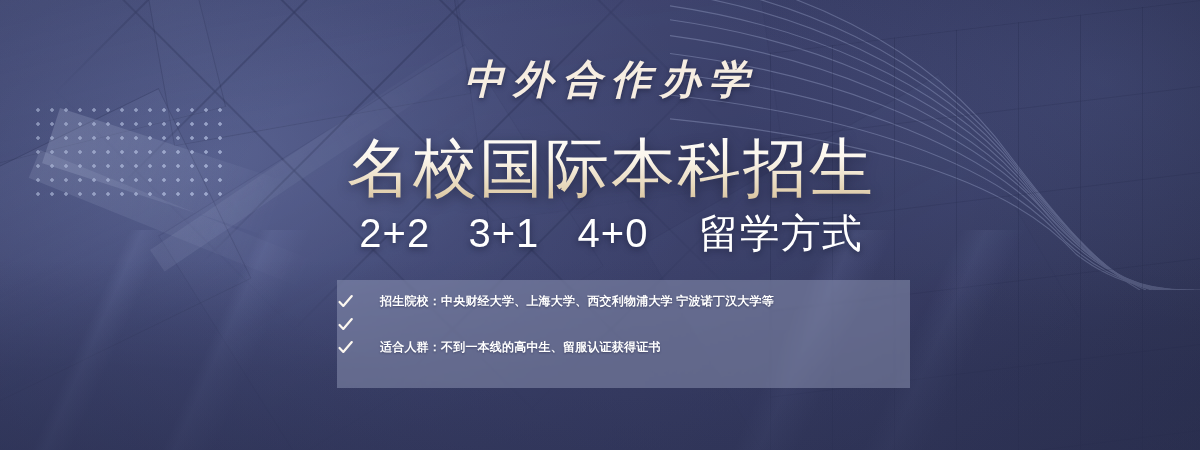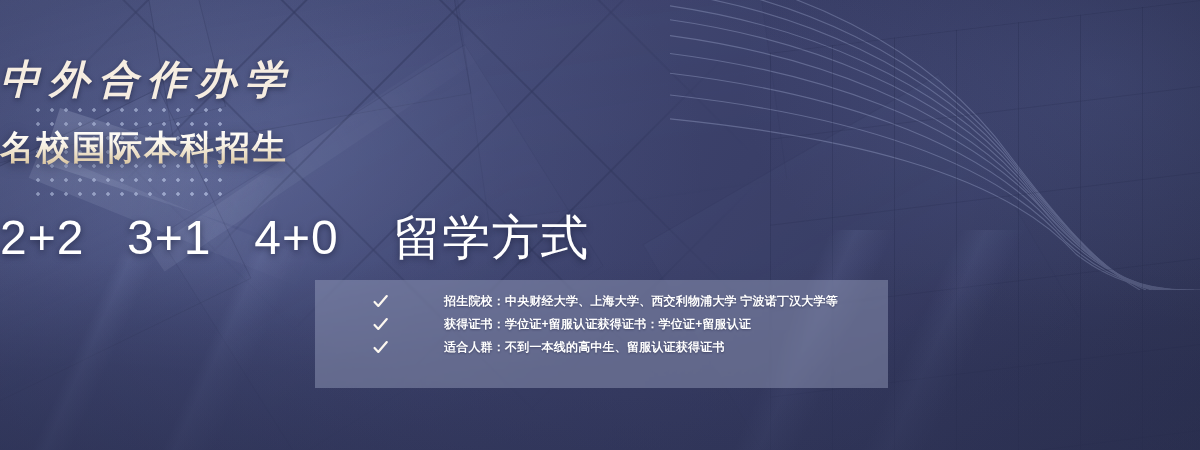--- a/index.html
+++ b/index.html
@@ -127,20 +127,22 @@
   .bg-vignette {
     position: absolute;
     inset: 0;
     background: radial-gradient(ellipse 820px 420px at 50% 46%, rgba(0,0,0,0) 44%, rgba(24,28,54,0.28) 100%);
   }
 
   
   .content {
     position: absolute;
     inset: 0;
+    text-align: center;
+    margin-left: 22px;
   }
 
   .title-brush {
     position: absolute;
     left: 0;
     right: 0;
     top: 52px;
     font-family: "Liberation Serif", "DejaVu Serif", serif;
     font-size: 40px;
     font-weight: 700;
@@ -148,37 +150,37 @@
     letter-spacing: 9px;
     color: #f6ede1;
     text-shadow: 0 2px 5px rgba(20,24,48,0.55);
   }
 
   .title-main {
     position: absolute;
     left: 0;
     right: 0;
     top: 125px;
-    font-size: 34px;
-    font-weight: 700;
+    font-size: 64px;
+    font-weight: 400;
     letter-spacing: 2px;
     background: linear-gradient(to bottom, #ffffff 0%, #fbf6ec 38%, #e6d6b8 72%, #cbb288 100%);
     -webkit-background-clip: text;
     background-clip: text;
     color: transparent;
     -webkit-text-fill-color: transparent;
     filter: drop-shadow(0 3px 6px rgba(16,20,44,0.6));
   }
 
   .title-sub {
     position: absolute;
     left: 0;
     right: 0;
     top: 206px;
-    font-size: 48px;
+    font-size: 40px;
     font-weight: 400;
     letter-spacing: 1px;
     color: #ffffff;
     text-shadow: 0 2px 6px rgba(16,20,44,0.55);
   }
   .title-sub .gap { display: inline-block; width: 14px; }
   .title-sub .gap-wide { display: inline-block; width: 26px; }
 
   
   .info-panel {
@@ -190,22 +192,20 @@
     background: rgba(168,174,206,0.40);
     backdrop-filter: blur(1px);
     box-sizing: border-box;
     padding: 10px 0 0 0;
   }
 
   .info-row {
     display: flex;
     align-items: center;
     height: 23px;
-    padding-left: 57px;
-    gap: 29px;
   }
   .check-icon {
     flex: 0 0 auto;
     width: 17px;
     height: 17px;
     margin-right: 26px;
     display: block;
     color: #fdf8f0;
   }
   .info-text {
@@ -284,21 +284,20 @@
           <path d="M3 10.6 L7.4 15.2 L17.4 3.6" fill="none" stroke="currentColor" stroke-width="2.6" stroke-linecap="round" stroke-linejoin="round"></path>
         </svg>
         <span class="info-text">招生院校：中央财经大学、上海大学、西交利物浦大学  宁波诺丁汉大学等</span>
       </div>
 
 
       <div class="info-row">
         <svg class="check-icon" viewBox="0 0 20 20" aria-hidden="true">
           <path d="M3 10.6 L7.4 15.2 L17.4 3.6" fill="none" stroke="currentColor" stroke-width="2.6" stroke-linecap="round" stroke-linejoin="round"></path>
         </svg>
-        <span class="info-text">获得证书：学位证+留服认证获得证书：学位证+留服认证</span>
       </div>
 
       <div class="info-row">
         <svg class="check-icon" viewBox="0 0 20 20" aria-hidden="true">
           <path d="M3 10.6 L7.4 15.2 L17.4 3.6" fill="none" stroke="currentColor" stroke-width="2.6" stroke-linecap="round" stroke-linejoin="round"></path>
         </svg>
         <span class="info-text">适合人群：不到一本线的高中生、留服认证获得证书</span>
       </div>
 
     </div>

